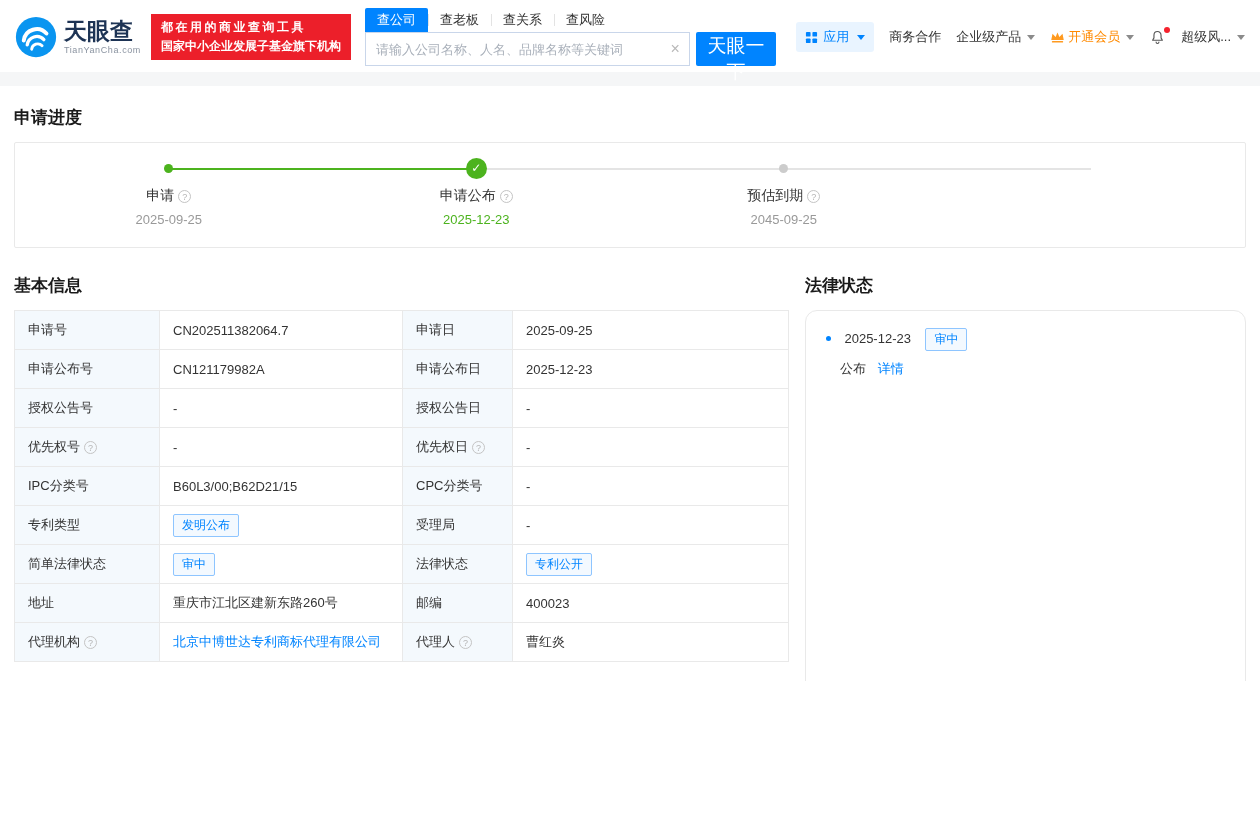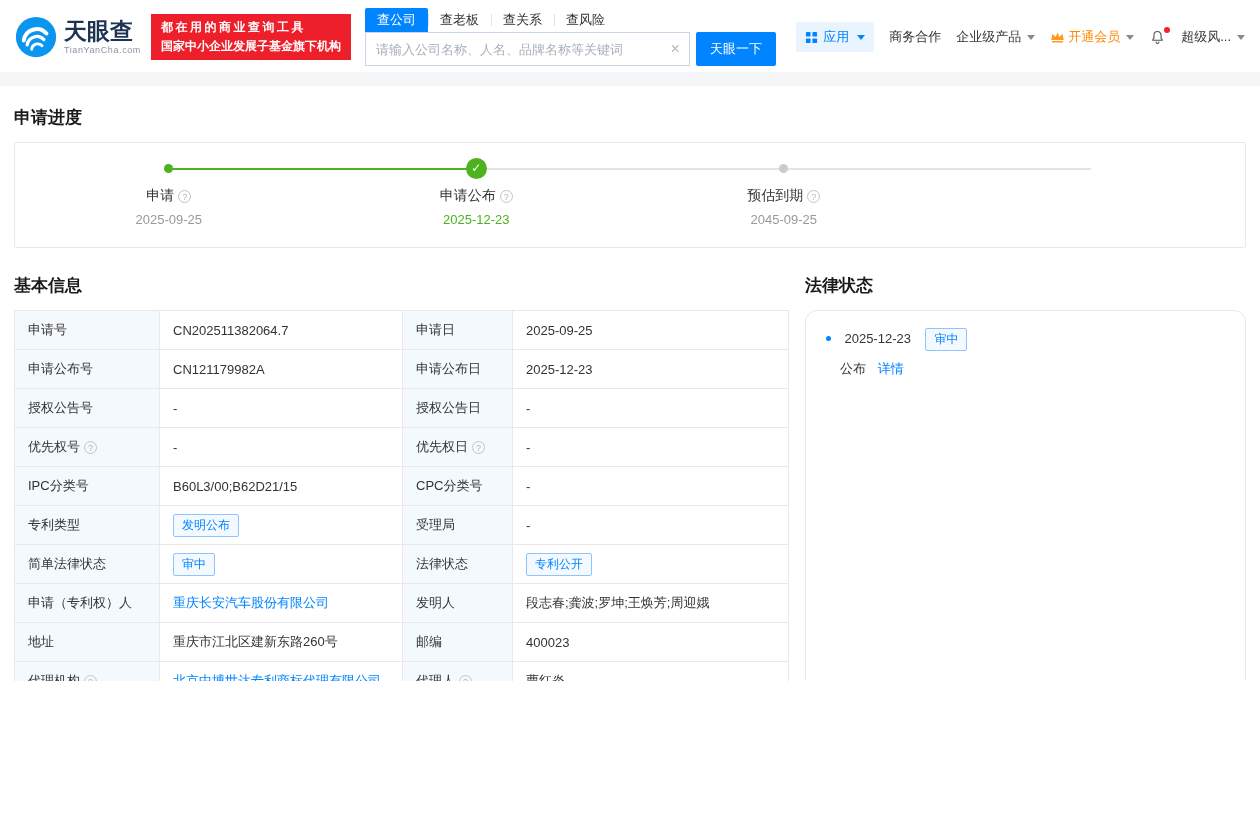--- a/index.html
+++ b/index.html
@@ -19,21 +19,21 @@
   .stabs { display:flex; align-items:center; height:24px; }
   .stab { font-size:13px; color:#333; padding:0 12px; cursor:pointer; position:relative; line-height:24px; }
   .stab + .stab::before { content:""; position:absolute; left:0; top:6px; width:1px; height:12px; background:#e3e3e3; }
   .stab.active { background:#0084ff; color:#fff; border-radius:2px 2px 0 0; }
   .srow { display:flex; align-items:center; }
   .sbox { position:relative; }
   .sbox input { width:325px; height:34px; border:1px solid #c9d6ea; padding:0 30px 0 10px; font-size:13px; color:#333; outline:none; }
   .sbox input::placeholder { color:#a9b0ba; }
   .clear { position:absolute; right:10px; top:50%; transform:translateY(-50%); color:#b9b9b9; font-size:16px; cursor:pointer; line-height:1; }
   .clear::before { content:"×"; }
-  .sbtn { height:34px; width:80px; background:#0084ff; color:#fff; border:none; font-size:13px; margin-left:6px; border-radius:2px; cursor:pointer; }
+  .sbtn { height:34px; width:80px; background:#0084ff; color:#fff; border:none; font-size:19px; margin-left:6px; border-radius:2px; cursor:pointer; }
 
   .rnav { margin-left:auto; display:flex; align-items:center; gap:15px; font-size:13px; color:#333; white-space:nowrap; }
   .rnav a { color:#333; text-decoration:none; display:flex; align-items:center; gap:3px; cursor:pointer; }
   .apps { background:#e9f4ff; color:#0084ff; padding:6px 9px; border-radius:3px; display:flex; align-items:center; gap:5px; cursor:pointer; }
   .caret { width:0; height:0; border-left:4px solid transparent; border-right:4px solid transparent; border-top:5px solid #8b8b8b; display:inline-block; margin-left:3px; }
   .apps .caret { border-top-color:#0084ff; }
   .vip { color:#ff8a00 !important; }
   .bell { position:relative; display:inline-flex; cursor:pointer; }
   .rdot { position:absolute; top:-2px; right:-4px; width:6px; height:6px; background:#f5222d; border-radius:50%; }
 
@@ -263,26 +263,20 @@
             <td class="lbl">受理局</td>
             <td>-</td>
           </tr>
           <tr>
             <td class="lbl">简单法律状态</td>
             <td><span class="tag">审中</span></td>
             <td class="lbl">法律状态</td>
             <td><span class="tag">专利公开</span></td>
           </tr>
           <tr>
-            <td class="lbl">申请（专利权）人</td>
-            <td><a class="link">重庆长安汽车股份有限公司</a></td>
-            <td class="lbl">发明人</td>
-            <td>段志春;龚波;罗坤;王焕芳;周迎娥</td>
-          </tr>
-          <tr>
             <td class="lbl">地址</td>
             <td>重庆市江北区建新东路260号</td>
             <td class="lbl">邮编</td>
             <td>400023</td>
           </tr>
           <tr>
             <td class="lbl">
               <span class="inner">
                     <span>代理机构</span>
                     <i class="q"></i>

